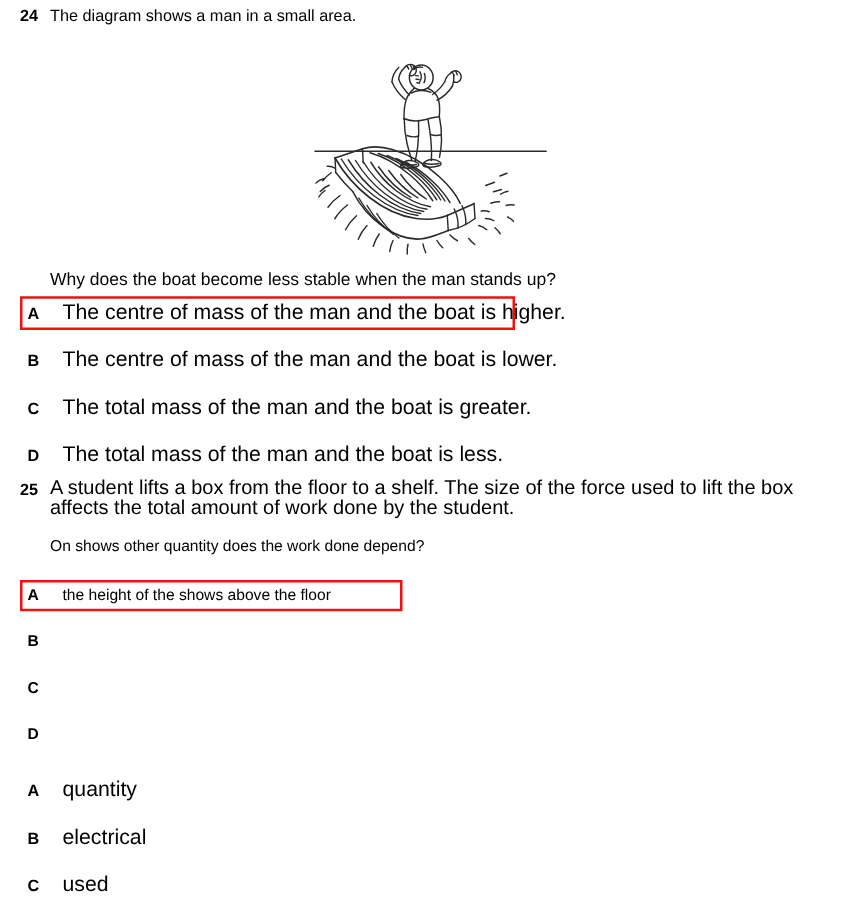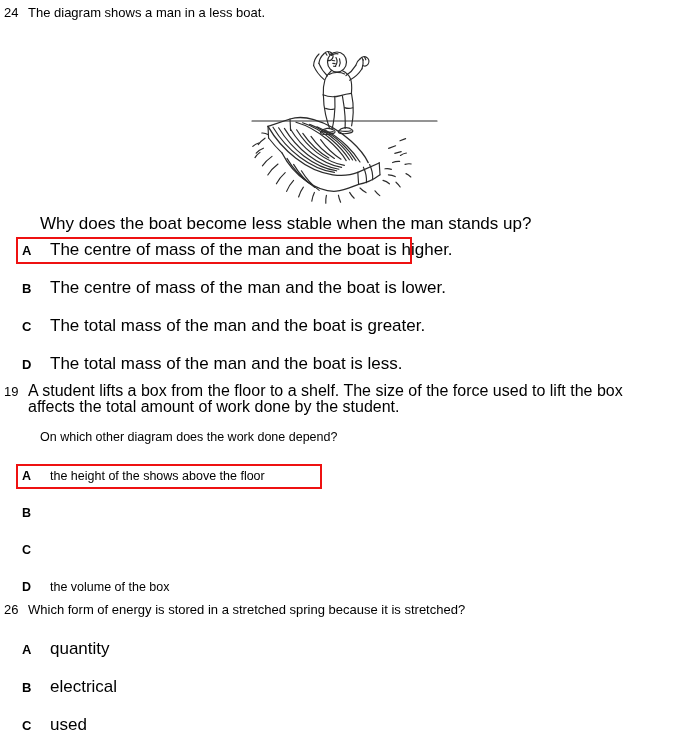--- a/index.html
+++ b/index.html
@@ -28,40 +28,40 @@
     position: absolute;
     left: 0;
     width: 685px;
   }
   .q-head {
     display: flex;
     align-items: flex-start;
   }
   .q-num {
     width: 24px;
-    margin-left: 4px;
+    margin-left: 16px;
     flex: 0 0 24px;
-    font-weight: normal;
+    font-weight: bold;
     font-size: 13px;
     line-height: 17px;
   }
   .q-stem {
     flex: 1 1 auto;
     font-size: 13px;
     line-height: 17px;
     padding-right: 12px;
   }
   .q-stem.small {
     font-size: 16px;
     line-height: 16px;
   }
 
   .q-subprompt {
     margin-left: 40px;
-    font-size: 17px;
+    font-size: 14px;
     line-height: 17px;
   }
   .q-subprompt.small {
     font-size: 12.5px;
   }
 
   
   .options {
     margin-left: 16px;
   }
@@ -124,21 +124,21 @@
   .figure svg { display: block; }
 </style>
 </head>
 <body>
 
 <div class="page">
 
   <div class="question" id="q24">
     <div class="q-head">
       <div class="q-num">24</div>
-      <div class="q-stem">The diagram shows a man in a less boat.</div>
+      <div class="q-stem">The diagram shows a man in a small area.</div>
     </div>
 
     <div class="figure">
       <svg width="220" height="182" viewBox="0 0 220 182" xmlns="http://www.w3.org/2000/svg">
         <g fill="none" stroke="#2b2b2b" stroke-width="1.15" stroke-linecap="round" stroke-linejoin="round">
 
           <line x1="20" y1="91" x2="205" y2="91" stroke-width="1.1"></line>
 
           <ellipse cx="105" cy="32" rx="9.5" ry="10" stroke-width="1.2"></ellipse>
 
@@ -268,49 +268,44 @@
       </div>
     </div>
   </div>
 
   <div style="position:absolute; left:0; top:215px; width:685px;">
     <div class="q-subprompt">Why does the boat become less stable when the man stands up?</div>
   </div>
 
   <div class="question" id="q25">
     <div class="q-head">
-      <div class="q-num">19</div>
+      <div class="q-num">25</div>
       <div class="q-stem small">A student lifts a box from the floor to a shelf. The size of the force used to lift the box affects the total amount of work done by the student.</div>
     </div>
 
-    <div class="q-subprompt small">On which other diagram does the work done depend?</div>
+    <div class="q-subprompt small">On shows other quantity does the work done depend?</div>
 
     <div class="options small">
       <div class="option highlight" style="border-color: rgb(238, 17, 17);">
         <span class="opt-letter">A</span>
         <span class="opt-text">the height of the shows above the floor</span>
       </div>
       <div class="option">
         <span class="opt-letter">B</span>
       </div>
       <div class="option">
         <span class="opt-letter">C</span>
       </div>
       <div class="option">
         <span class="opt-letter">D</span>
-        <span class="opt-text">the volume of the box</span>
       </div>
     </div>
   </div>
 
   <div class="question" id="q26">
-    <div class="q-head">
-      <div class="q-num">26</div>
-      <div class="q-stem">Which form of energy is stored in a stretched spring because it is stretched?</div>
-    </div>
 
     <div class="options">
       <div class="option">
         <span class="opt-letter">A</span>
         <span class="opt-text">quantity</span>
       </div>
       <div class="option">
         <span class="opt-letter">B</span>
         <span class="opt-text">electrical</span>
       </div>

